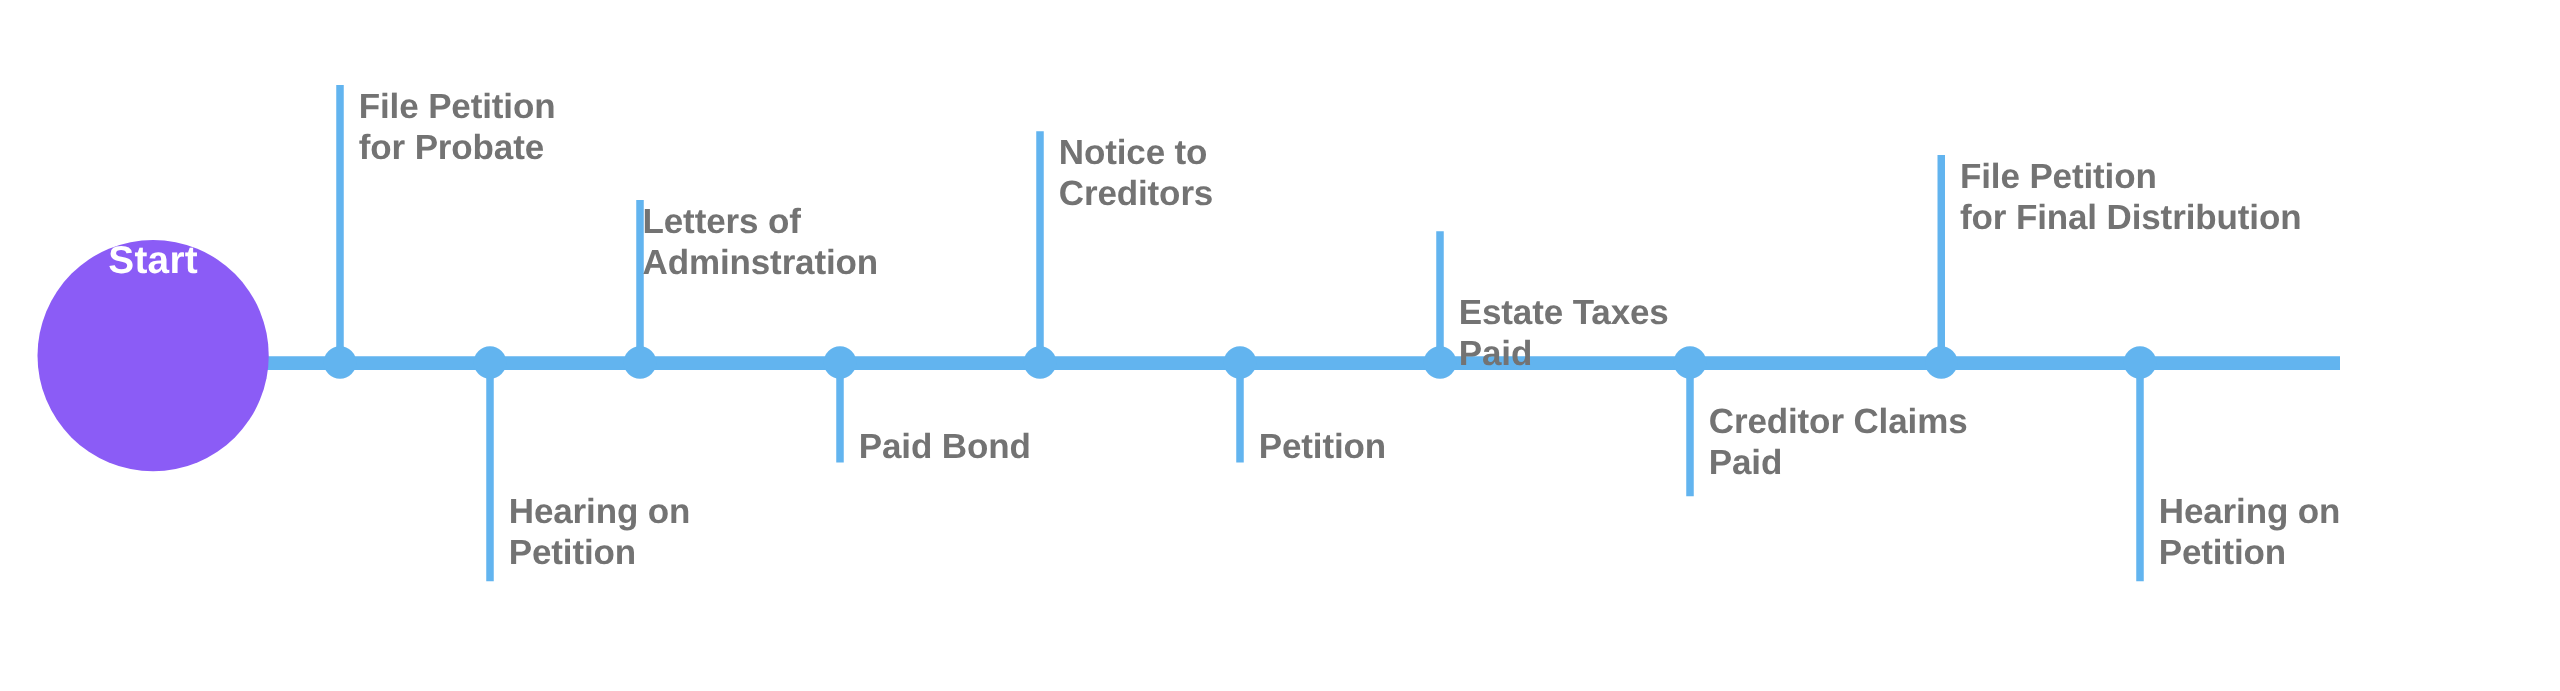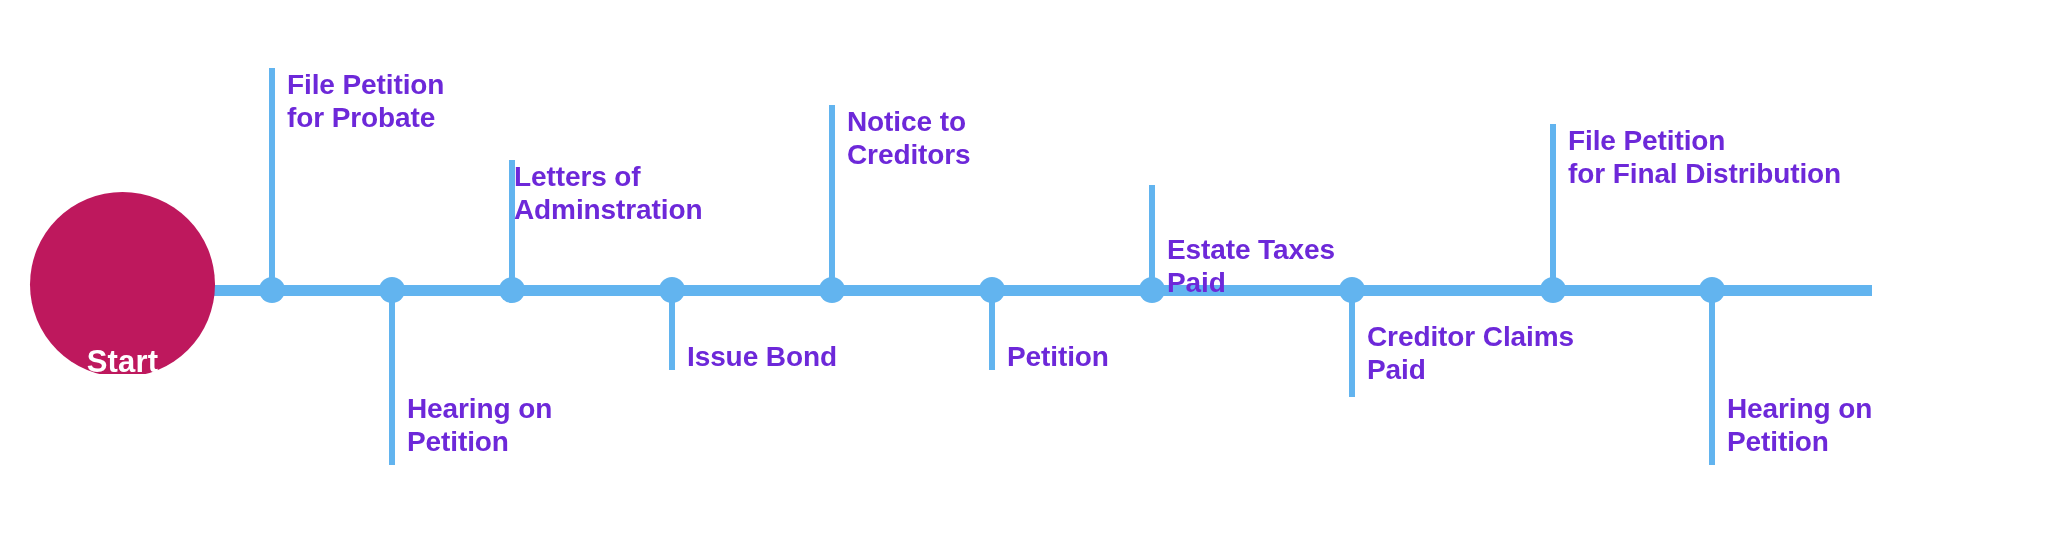--- a/index.html
+++ b/index.html
@@ -26,28 +26,27 @@
     position: absolute;
     background: #62b4ef;
     height: 11px;
     border-radius: 0;
   }
 
   
   .terminal {
     position: absolute;
     border-radius: 50%;
-    background: #be185d;
+    background: #8b5cf6;
     display: flex;
-    align-items: flex-end;
+    align-items: flex-start;
     justify-content: center;
     color: #ffffff;
     font-weight: bold;
     letter-spacing: 0.2px;
-    text-decoration: underline;
   }
   .terminal-label {
     font-size: 31px;
     font-weight: bold;
     color: #ffffff;
     line-height: 1;
     white-space: nowrap;
   }
 
   
@@ -64,21 +63,21 @@
   .stem {
     position: absolute;
     width: 6px;
     background: #62b4ef;
     transform: translateX(-50%);
   }
 
   
   .milestone-label {
     position: absolute;
-    color: #6d28d9;
+    color: #737373;
     font-size: 28px;
     font-weight: bold;
     line-height: 1.18;
     white-space: pre-line;
     letter-spacing: -0.1px;
   }
   .milestone-label.above { }
   .milestone-label.below { }
 </style>
 </head>
@@ -103,21 +102,21 @@
   <div class="milestone-label below" style="left:407px; top:392px;">Hearing on
 Petition</div>
 
   <div class="stem" style="left:512px; top:160px; height:131px;"></div>
   <div class="dot" style="left:512px; top:290px;"></div>
   <div class="milestone-label above" style="left:514px; top:160px;">Letters of
 Adminstration</div>
 
   <div class="stem" style="left:672px; top:290px; height:80px;"></div>
   <div class="dot" style="left:672px; top:290px;"></div>
-  <div class="milestone-label below" style="left:687px; top:340px;">Issue Bond</div>
+  <div class="milestone-label below" style="left:687px; top:340px;">Paid Bond</div>
 
   <div class="stem" style="left:832px; top:105px; height:186px;"></div>
   <div class="dot" style="left:832px; top:290px;"></div>
   <div class="milestone-label above" style="left:847px; top:105px;">Notice to
 Creditors</div>
 
   <div class="stem" style="left:992px; top:290px; height:80px;"></div>
   <div class="dot" style="left:992px; top:290px;"></div>
   <div class="milestone-label below" style="left:1007px; top:340px;">Petition</div>
 

